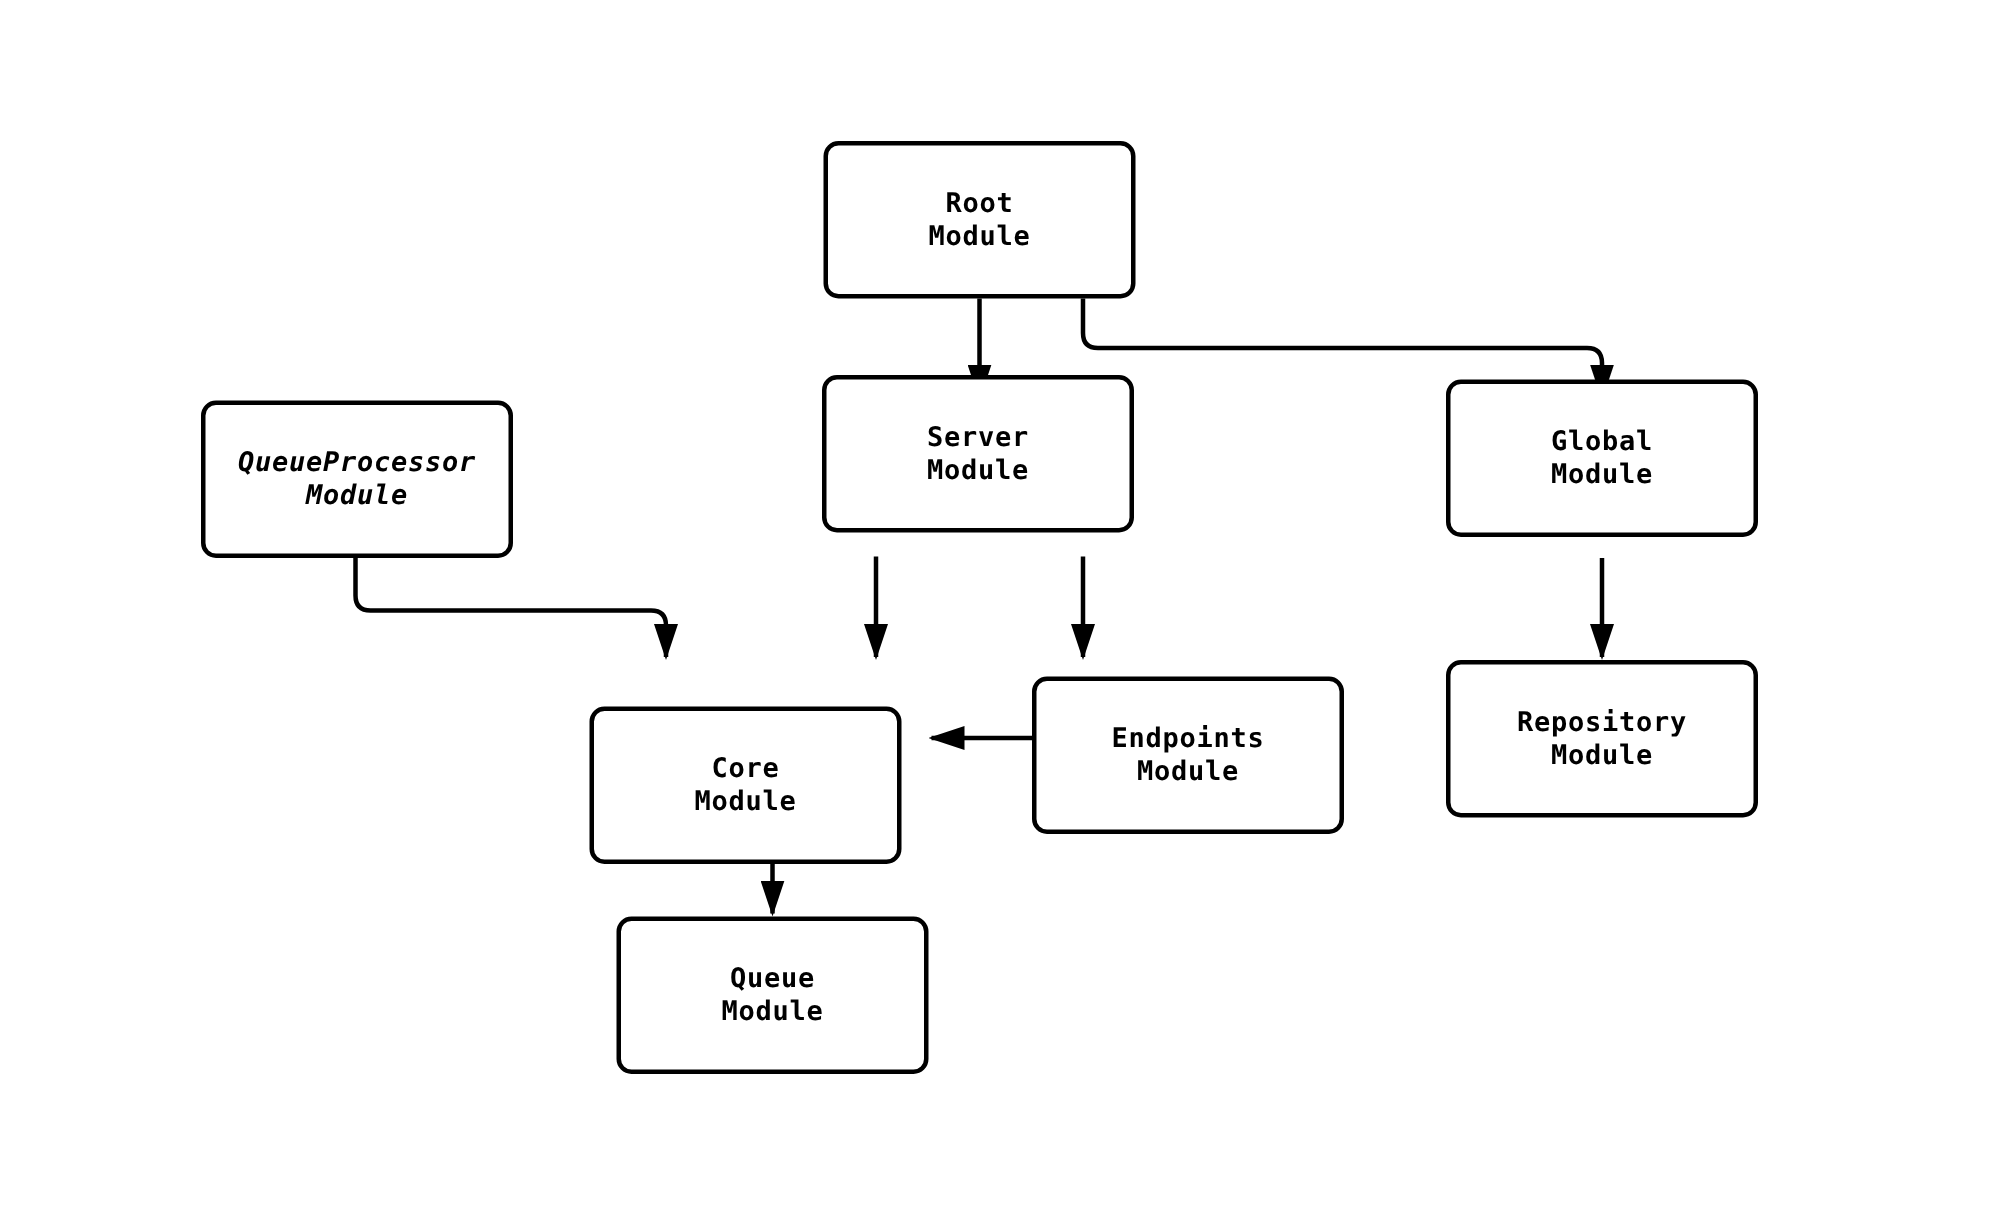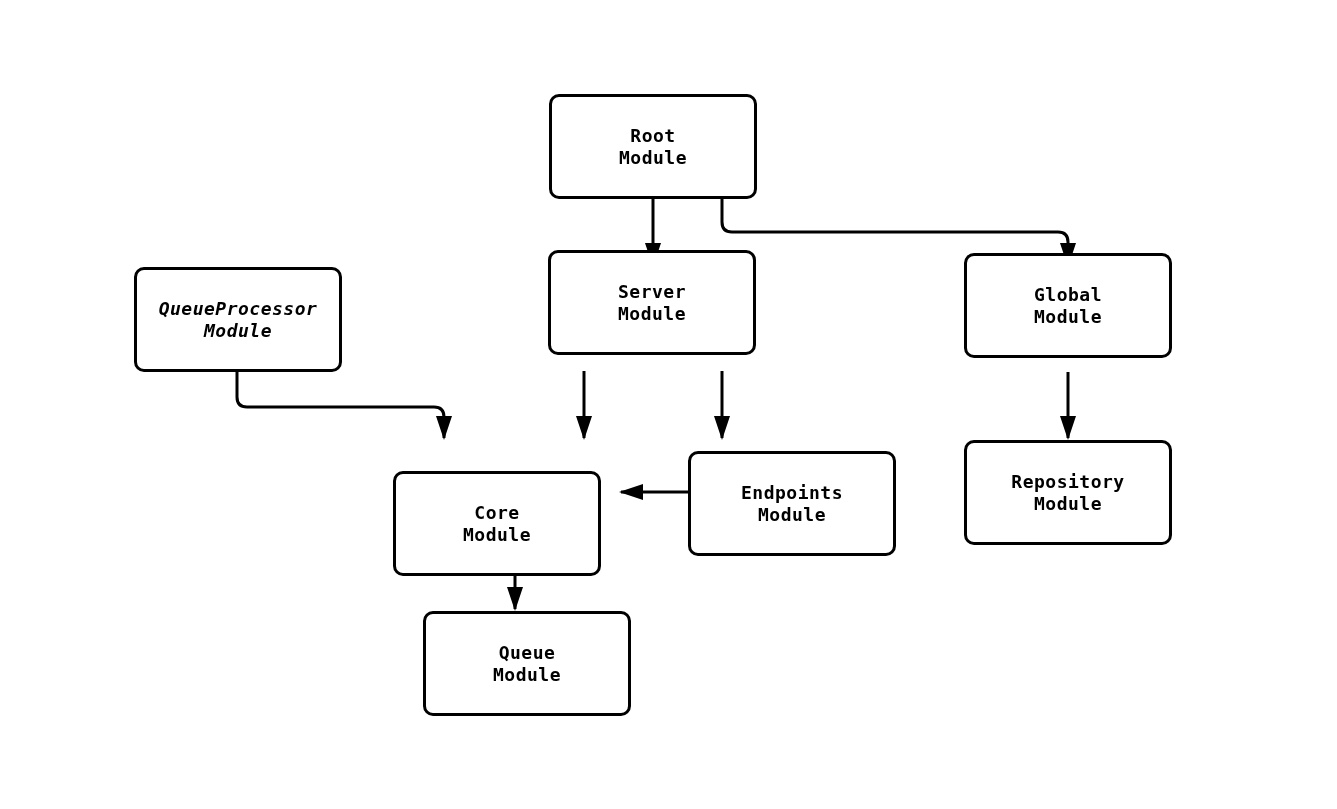--- a/index.html
+++ b/index.html
@@ -46,21 +46,21 @@
     letter-spacing: 0.5px;
   }
   
   .n-root          { left: 549px; top: 94px;  }
   .n-queueproc     { left: 134px; top: 267px; font-style: italic; }
   .n-server        { left: 548px; top: 250px; }
   .n-global        { left: 964px; top: 253px; }
   .n-core          { left: 393px; top: 440px; margin-top: 31px; }
   .n-endpoints     { left: 688px; top: 440px; margin-top: 11px; }
   .n-repository    { left: 964px; top: 440px; }
-  .n-queue         { left: 411px; top: 611px; margin-left: 12px; }
+  .n-queue         { left: 411px; top: 611px; }
   .edge {
     stroke: #000000;
     stroke-width: 3;
     fill: none;
   }
 </style>
 </head>
 <body>
 
 <div class="diagram">

